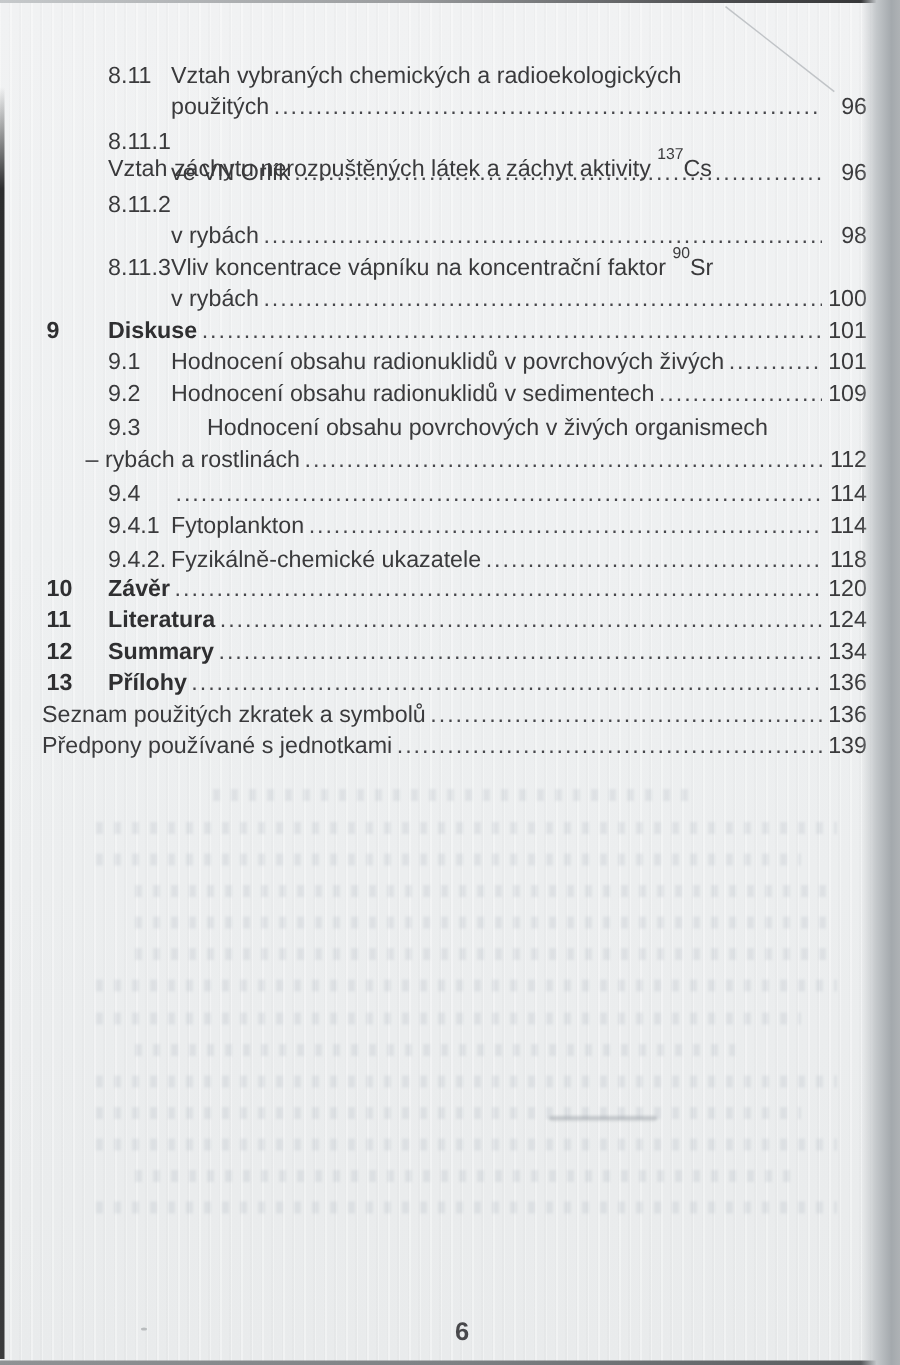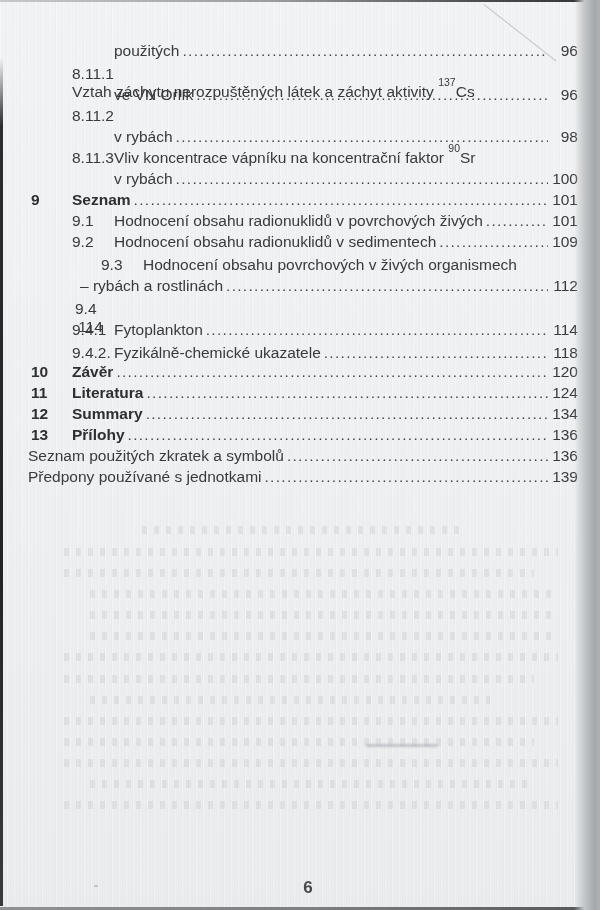--- a/index.html
+++ b/index.html
@@ -72,20 +72,24 @@
       <div class="bl" style="top: 696px; left: 90px; width: 400px;"></div>
       <div class="bl" style="top: 717px; left: 64px; width: 494px;"></div>
       <div class="bl" style="top: 738px; left: 64px; width: 470px;"></div>
       <div class="bl" style="top: 759px; left: 64px; width: 494px;"></div>
       <div class="bl" style="top: 780px; left: 90px; width: 440px;"></div>
       <div class="bl" style="top: 801px; left: 64px; width: 494px;"></div>
     </div>
 
   <div class="toc">
       <div class="entry level2">
+        <div class="line" style="padding-left: 72px;">
+          <span class="num">8.11</span>
+          <span class="txt">Vztah vybraných chemických a radioekologických</span>
+        </div>
         <div class="line" style="padding-left: 114px;">
           <span class="txt">použitých </span>
           <span class="leader"></span>
           <span class="pg">96</span>
         </div>
       </div>
       <div class="entry level2 gap">
         <div class="line" style="padding-left: 72px; flex-direction: column;">
           <span class="num">8.11.1</span>
           <span class="txt">Vztah záchytu nerozpuštěných látek a záchyt aktivity <sup>137</sup>Cs</span>
@@ -113,21 +117,21 @@
         </div>
         <div class="line" style="padding-left: 114px;">
           <span class="txt">v rybách </span>
           <span class="leader"></span>
           <span class="pg">100</span>
         </div>
       </div>
       <div class="entry level1">
         <div class="line" style="padding-left: 31px;">
           <span class="num">9</span>
-          <span class="txt">Seznam </span>
+          <span class="txt">Diskuse </span>
           <span class="leader"></span>
           <span class="pg">101</span>
         </div>
       </div>
       <div class="entry level2">
         <div class="line" style="padding-left: 72px;">
           <span class="num">9.1</span>
           <span class="txt">Hodnocení obsahu radionuklidů v povrchových živých </span>
           <span class="leader"></span>
           <span class="pg">101</span>
@@ -135,32 +139,32 @@
       </div>
       <div class="entry level2">
         <div class="line" style="padding-left: 72px;">
           <span class="num">9.2</span>
           <span class="txt">Hodnocení obsahu radionuklidů v sedimentech  </span>
           <span class="leader"></span>
           <span class="pg">109</span>
         </div>
       </div>
       <div class="entry level2 gap">
-        <div class="line" style="padding-left: 101px;">
+        <div class="line" style="padding-left: 72px; gap: 24px;">
           <span class="num">9.3</span>
           <span class="txt">Hodnocení obsahu povrchových v živých organismech</span>
         </div>
-        <div class="line" style="padding-left: 80px;">
+        <div class="line" style="padding-left: 57px;">
           <span class="txt">– rybách a rostlinách </span>
           <span class="leader"></span>
           <span class="pg">112</span>
         </div>
       </div>
       <div class="entry level2 gap">
-        <div class="line" style="padding-left: 72px; flex-direction: column;">
+        <div class="line" style="padding-left: 72px;">
           <span class="num">9.4</span>
           <span class="leader"></span>
           <span class="pg">114</span>
         </div>
       </div>
       <div class="entry level2">
         <div class="line" style="padding-left: 72px;">
           <span class="num">9.4.1</span>
           <span class="txt">Fytoplankton</span>
           <span class="leader"></span>

